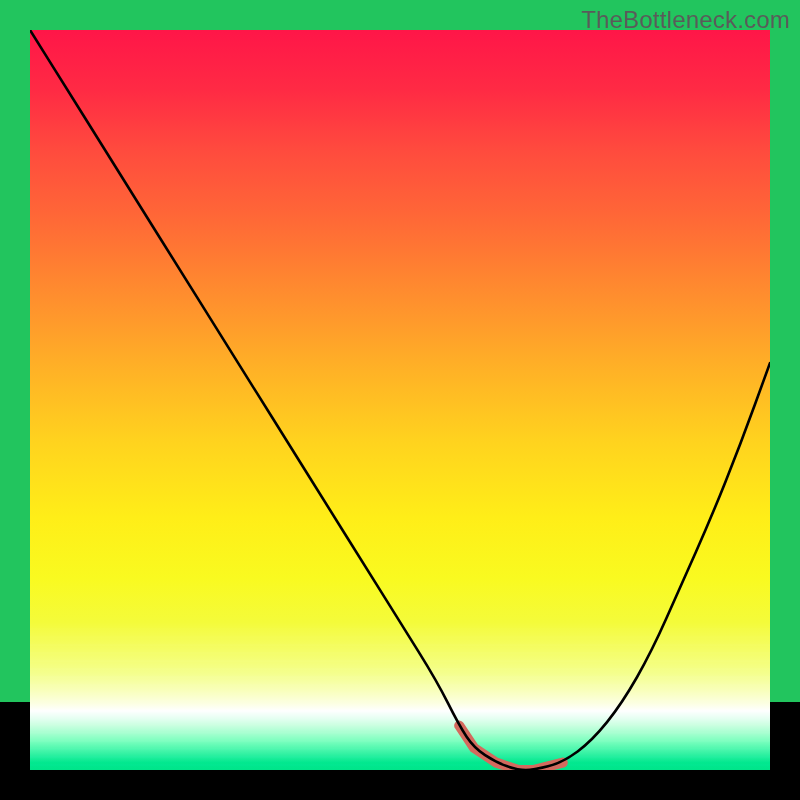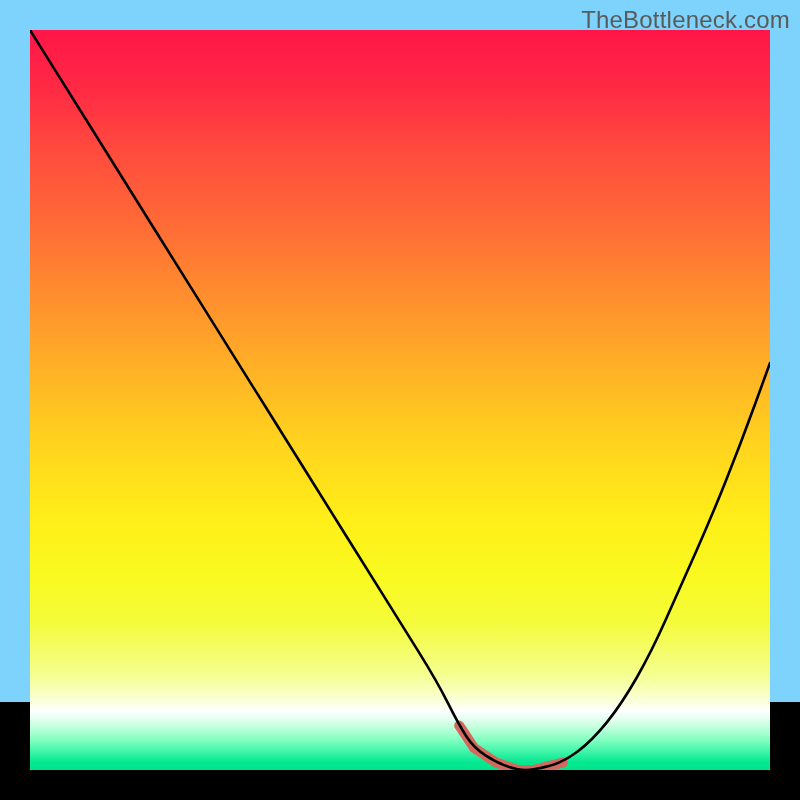--- a/index.html
+++ b/index.html
@@ -1,21 +1,21 @@
 <!DOCTYPE html>
 <html><head>
 <meta charset="utf-8">
 <style>
   * { margin: 0; padding: 0; box-sizing: border-box; }
   html, body { width: 800px; height: 800px; overflow: hidden; background: #000; }
   .frame {
     position: relative;
     width: 800px;
     height: 702px;
-    background: #7dd3fc;
+    background: #22c55e;
   }
   .watermark {
     position: absolute;
     top: 6px;
     right: 10px;
     font-family: Arial, Helvetica, sans-serif;
     font-size: 24px;
     color: #5a5a5a;
     letter-spacing: 0.2px;
     z-index: 10;

